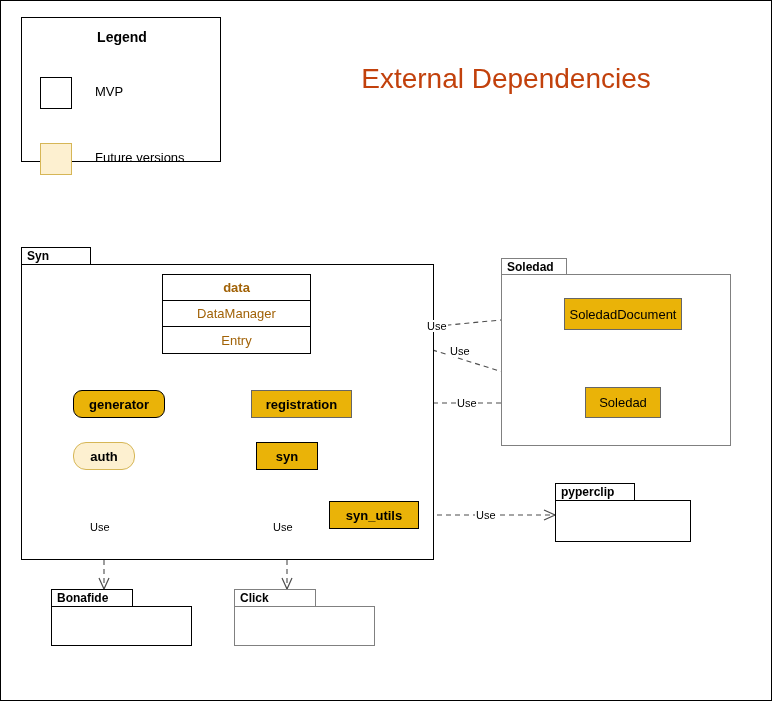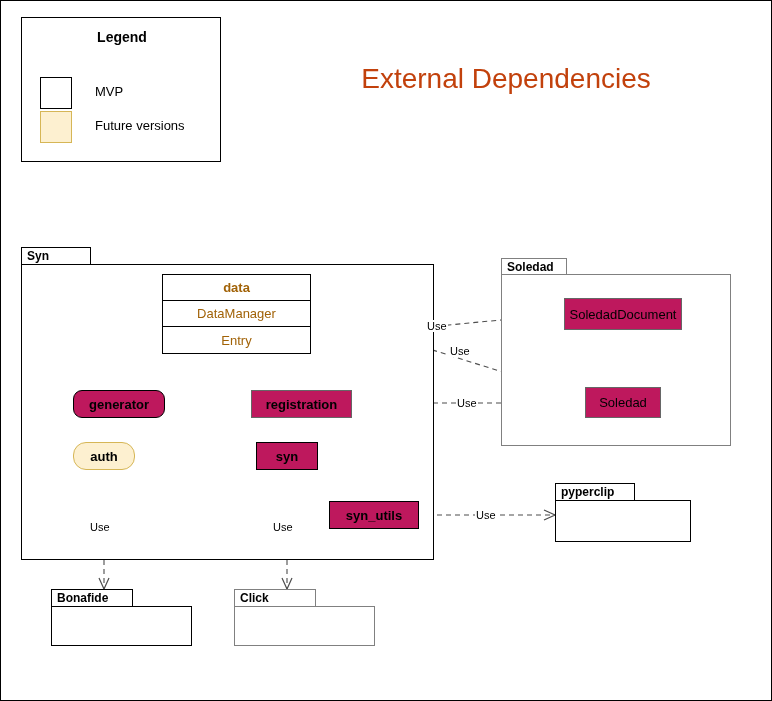--- a/index.html
+++ b/index.html
@@ -118,21 +118,21 @@
   }
   .pkg-gray > .pkg-tab,
   .pkg-gray > .pkg-body {
     border-color: #808080;
   }
 
   
   .node {
     position: absolute;
     box-sizing: border-box;
-    background: #be185d;
+    background: #eab308;
     border: 1px solid #000000;
     color: #000000;
     font-size: 13px;
     display: flex;
     align-items: center;
     justify-content: center;
     text-align: center;
     white-space: nowrap;
   }
   .node-bold { font-weight: bold; }
@@ -204,21 +204,21 @@
   </svg>
 
   <div id="legend">
     <div id="legend-title">Legend</div>
 
     <div class="legend-row" style="top:59px;">
       <span class="legend-swatch" style="background:#ffffff;border:1px solid #000000;"></span>
       <span class="legend-label">MVP</span>
     </div>
 
-    <div class="legend-row" style="top:93px;">
+    <div class="legend-row" style="top:125px;">
       <span class="legend-swatch" style="background:#fdf0d0;border:1px solid #d6b656;"></span>
       <span class="legend-label">Future versions</span>
     </div>
   </div>
 
   <div id="main-title">External Dependencies</div>
 
   <div class="pkg" style="left:20px; top:246px; width:413px; height:313px;">
     <div class="pkg-tab" style="width:70px; height:18px;">Syn</div>
     <div class="pkg-body" style="top:17px; width:413px; height:296px;"></div>

